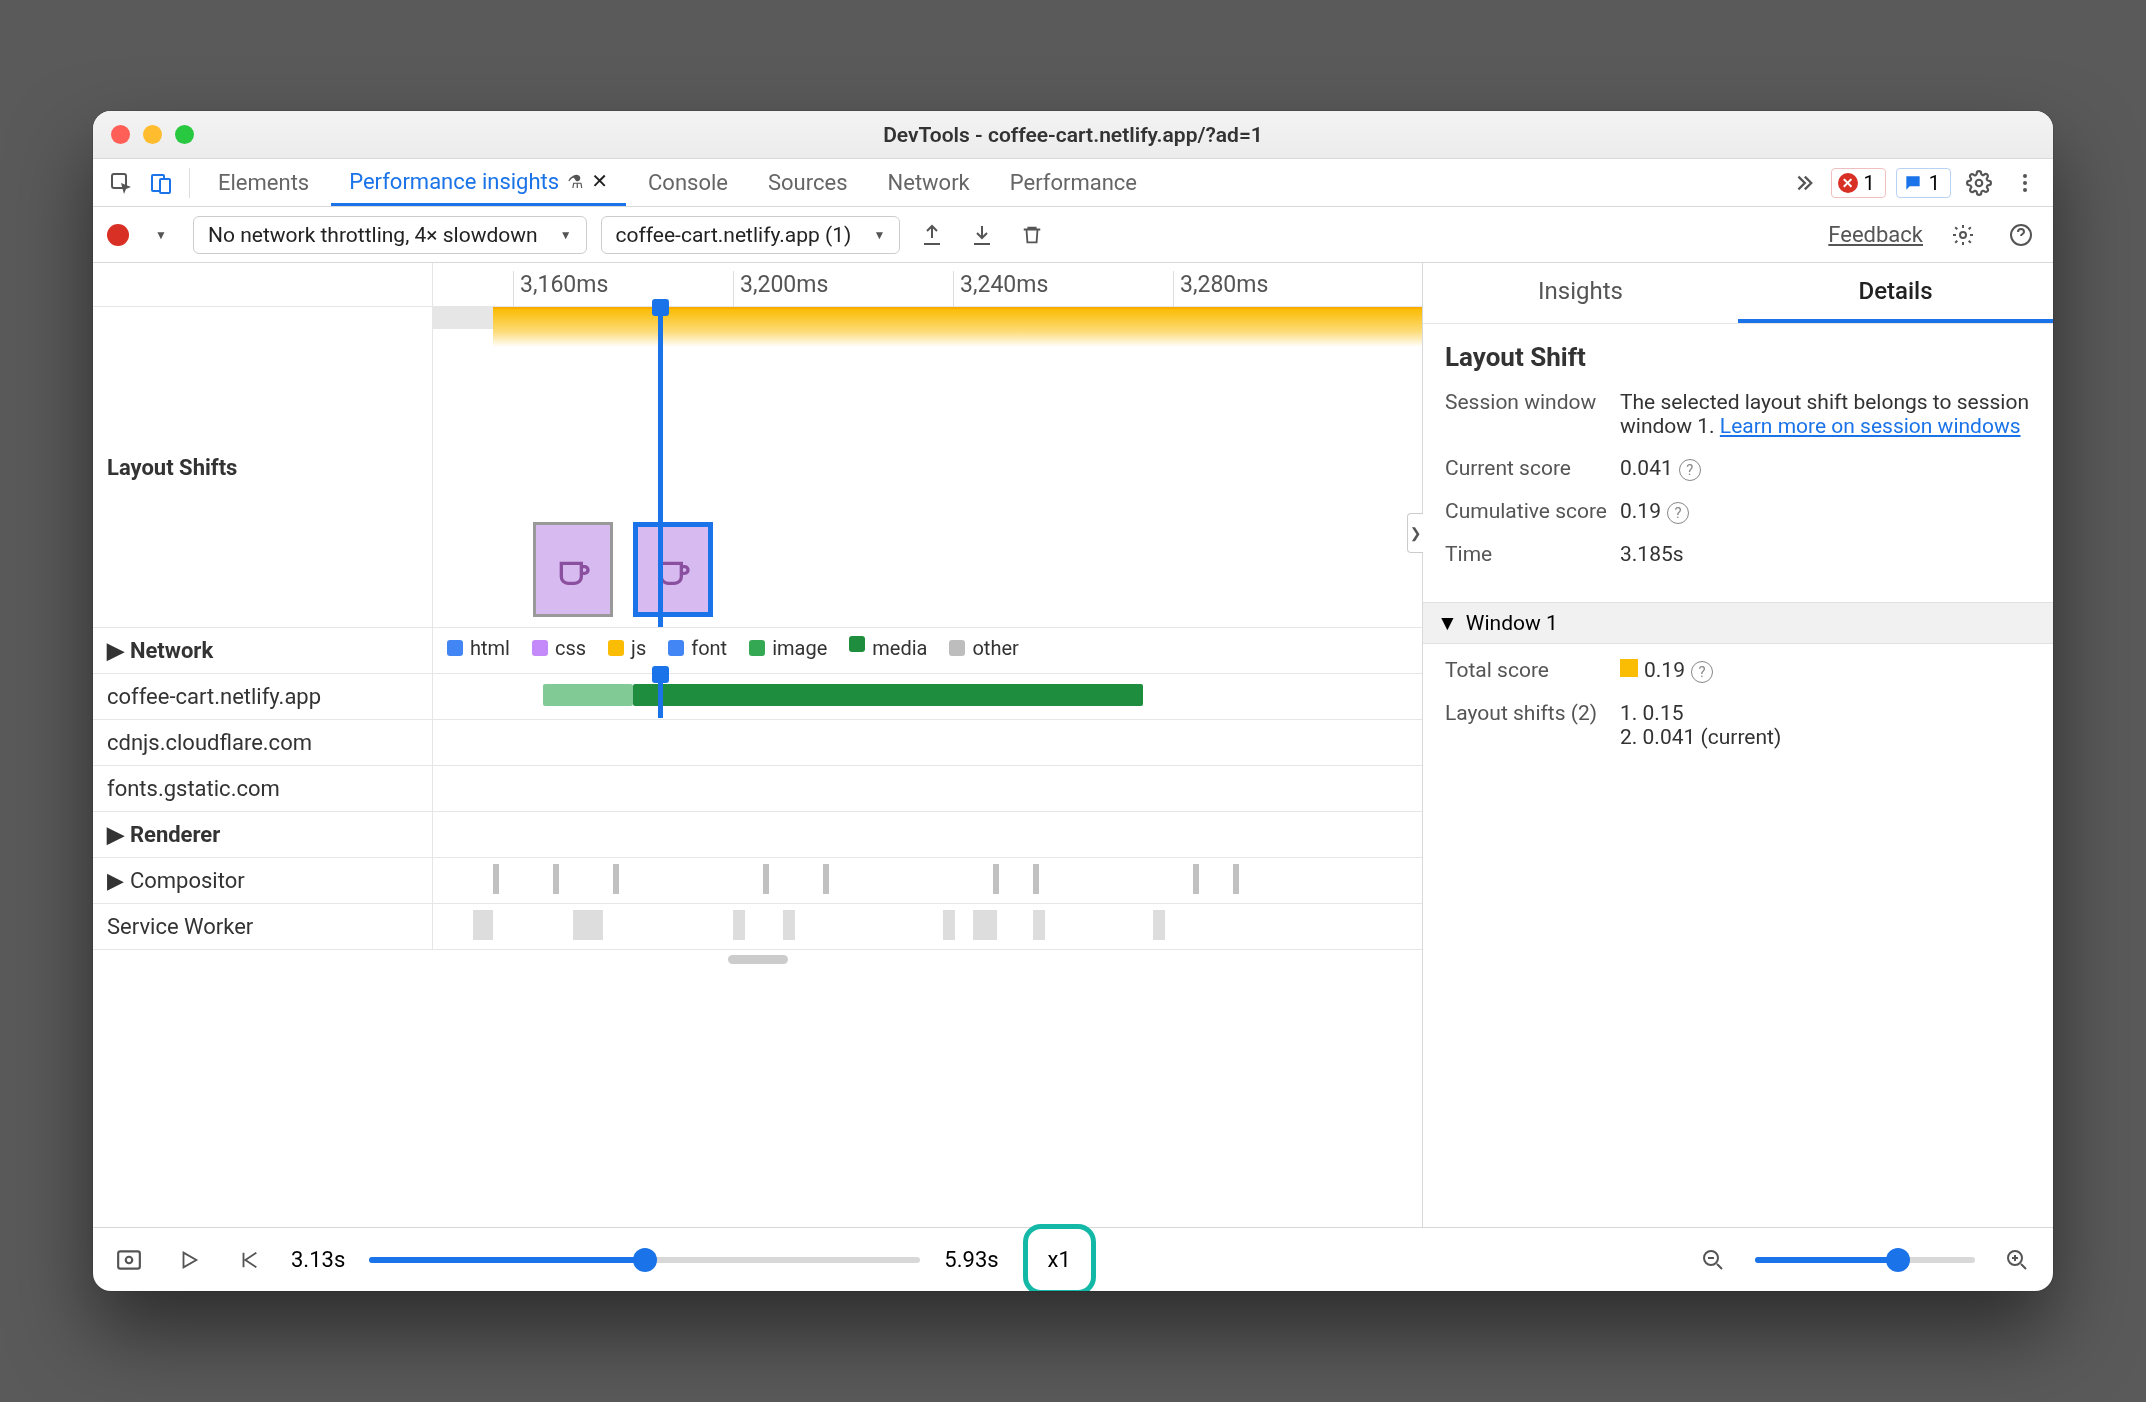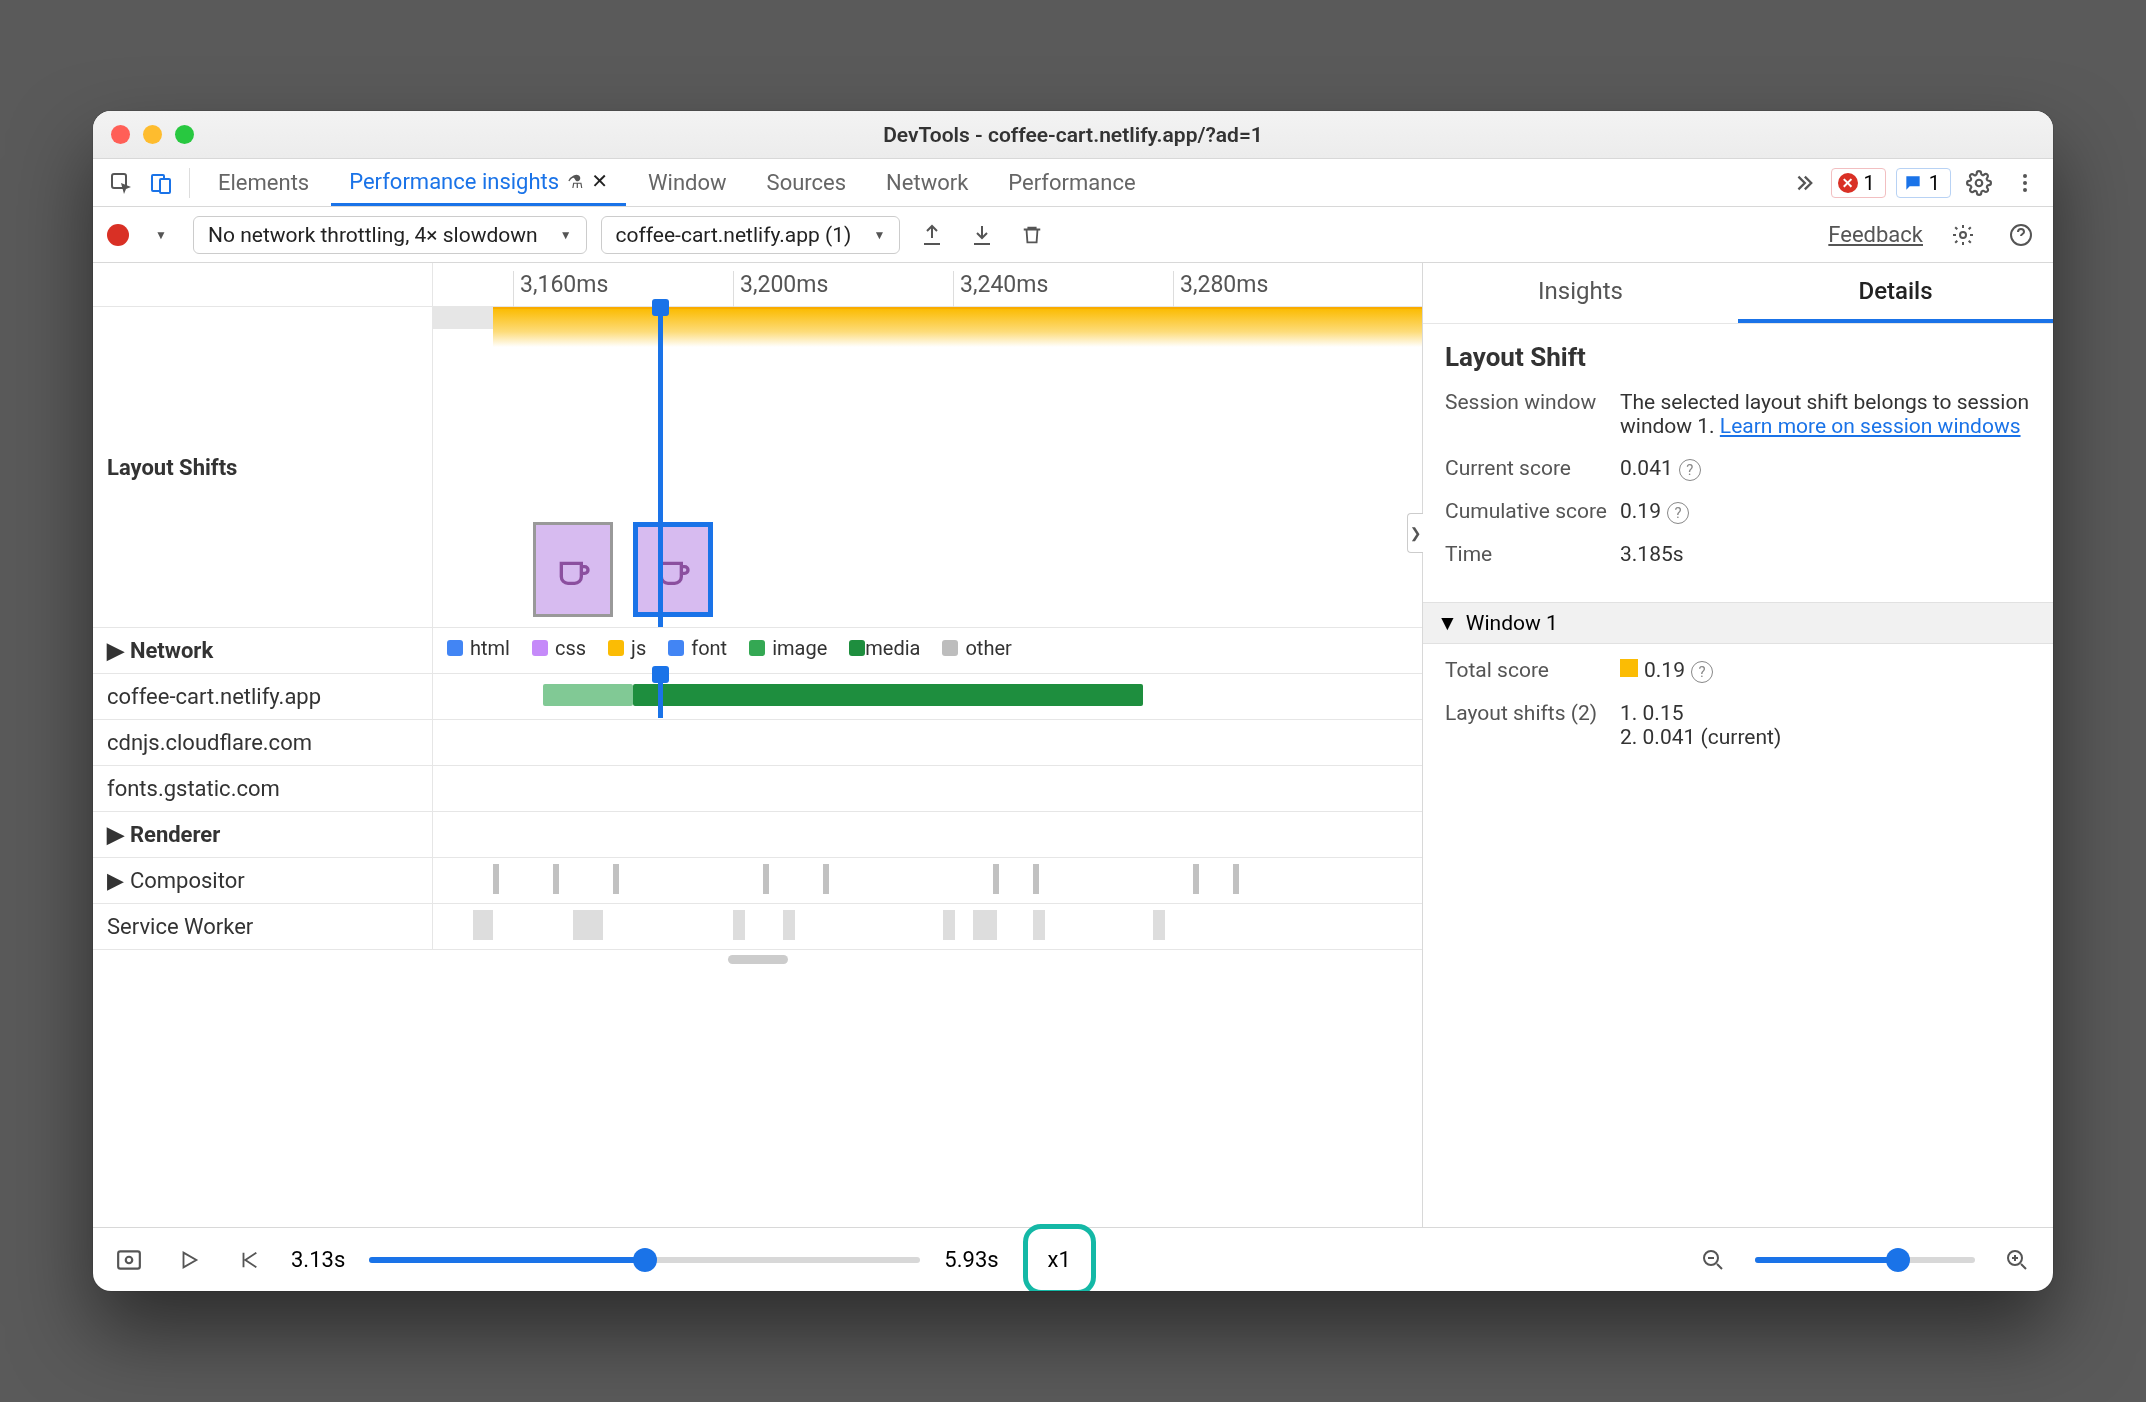--- a/index.html
+++ b/index.html
@@ -156,21 +156,21 @@
     <div style="width:1px;height:30px;background:#ddd;margin:0 6px;"></div>
     <div class="tabitem">
         <span>Elements</span>
       </div>
     <div class="tabitem active">
       <span>Performance insights</span>
       <span class="flask">⚗︎</span>
       <span class="close-x">✕</span>
     </div>
     <div class="tabitem">
-        <span>Window</span>
+        <span>Console</span>
       </div>
     <div class="tabitem">
         <span>Sources</span>
       </div>
     <div class="tabitem">
         <span>Network</span>
       </div>
     <div class="tabitem">
         <span>Performance</span>
       </div>
@@ -305,21 +305,21 @@
                 <span>js</span>
               </span>
               <span style="display: flex; align-items: center; gap: 7px;">
                 <span class="leg-sq" style="background: rgb(66, 133, 244);"></span>
                 <span>font</span>
               </span>
               <span style="display: flex; align-items: center; gap: 7px;">
                 <span class="leg-sq" style="background: rgb(52, 168, 83);"></span>
                 <span>image</span>
               </span>
-              <span style="display: flex; align-items: center; ">
+              <span style="display: flex; align-items: flex-start; gap: 7px;">
                 <span class="leg-sq" style="background: rgb(30, 142, 62);"></span>
                 <span>media</span>
               </span>
               <span style="display: flex; align-items: center; gap: 7px;">
                 <span class="leg-sq" style="background: rgb(189, 189, 189);"></span>
                 <span>other</span>
               </span>
             </div>
         </div>
       </div>

